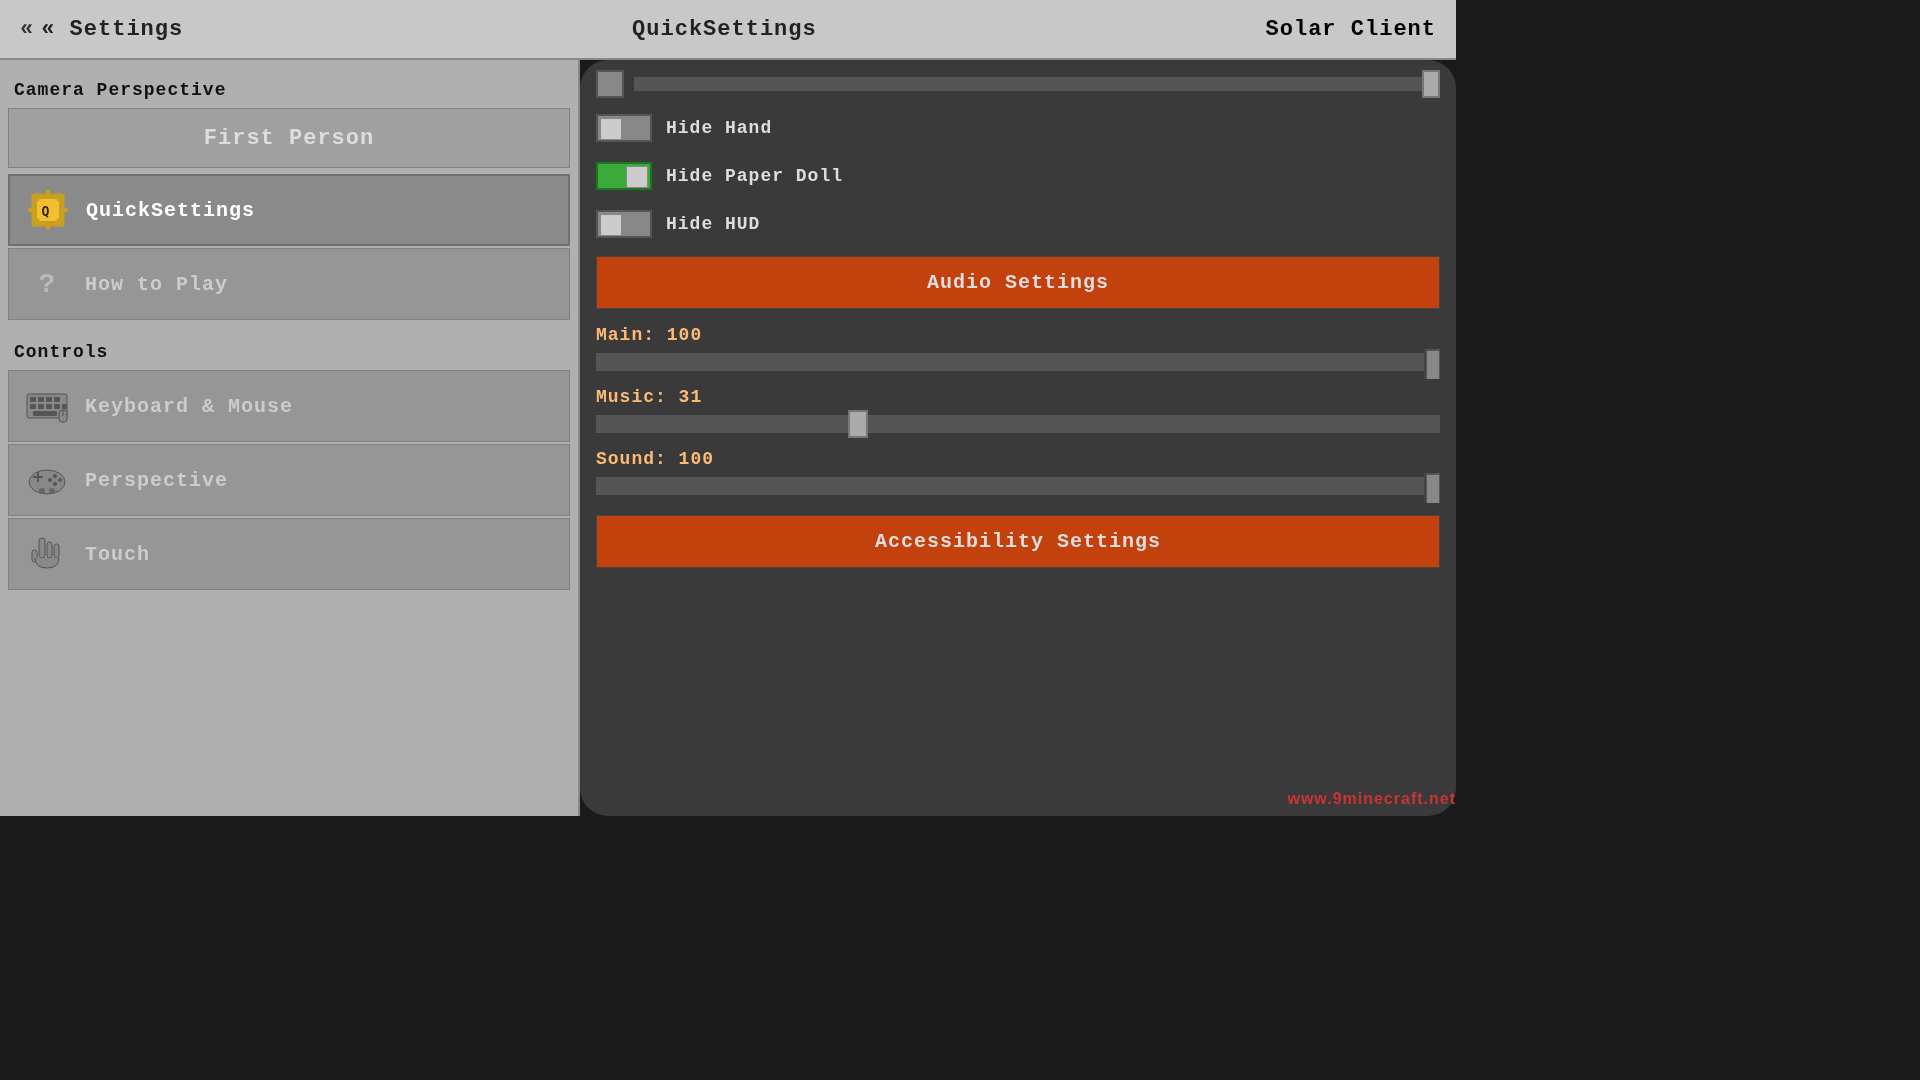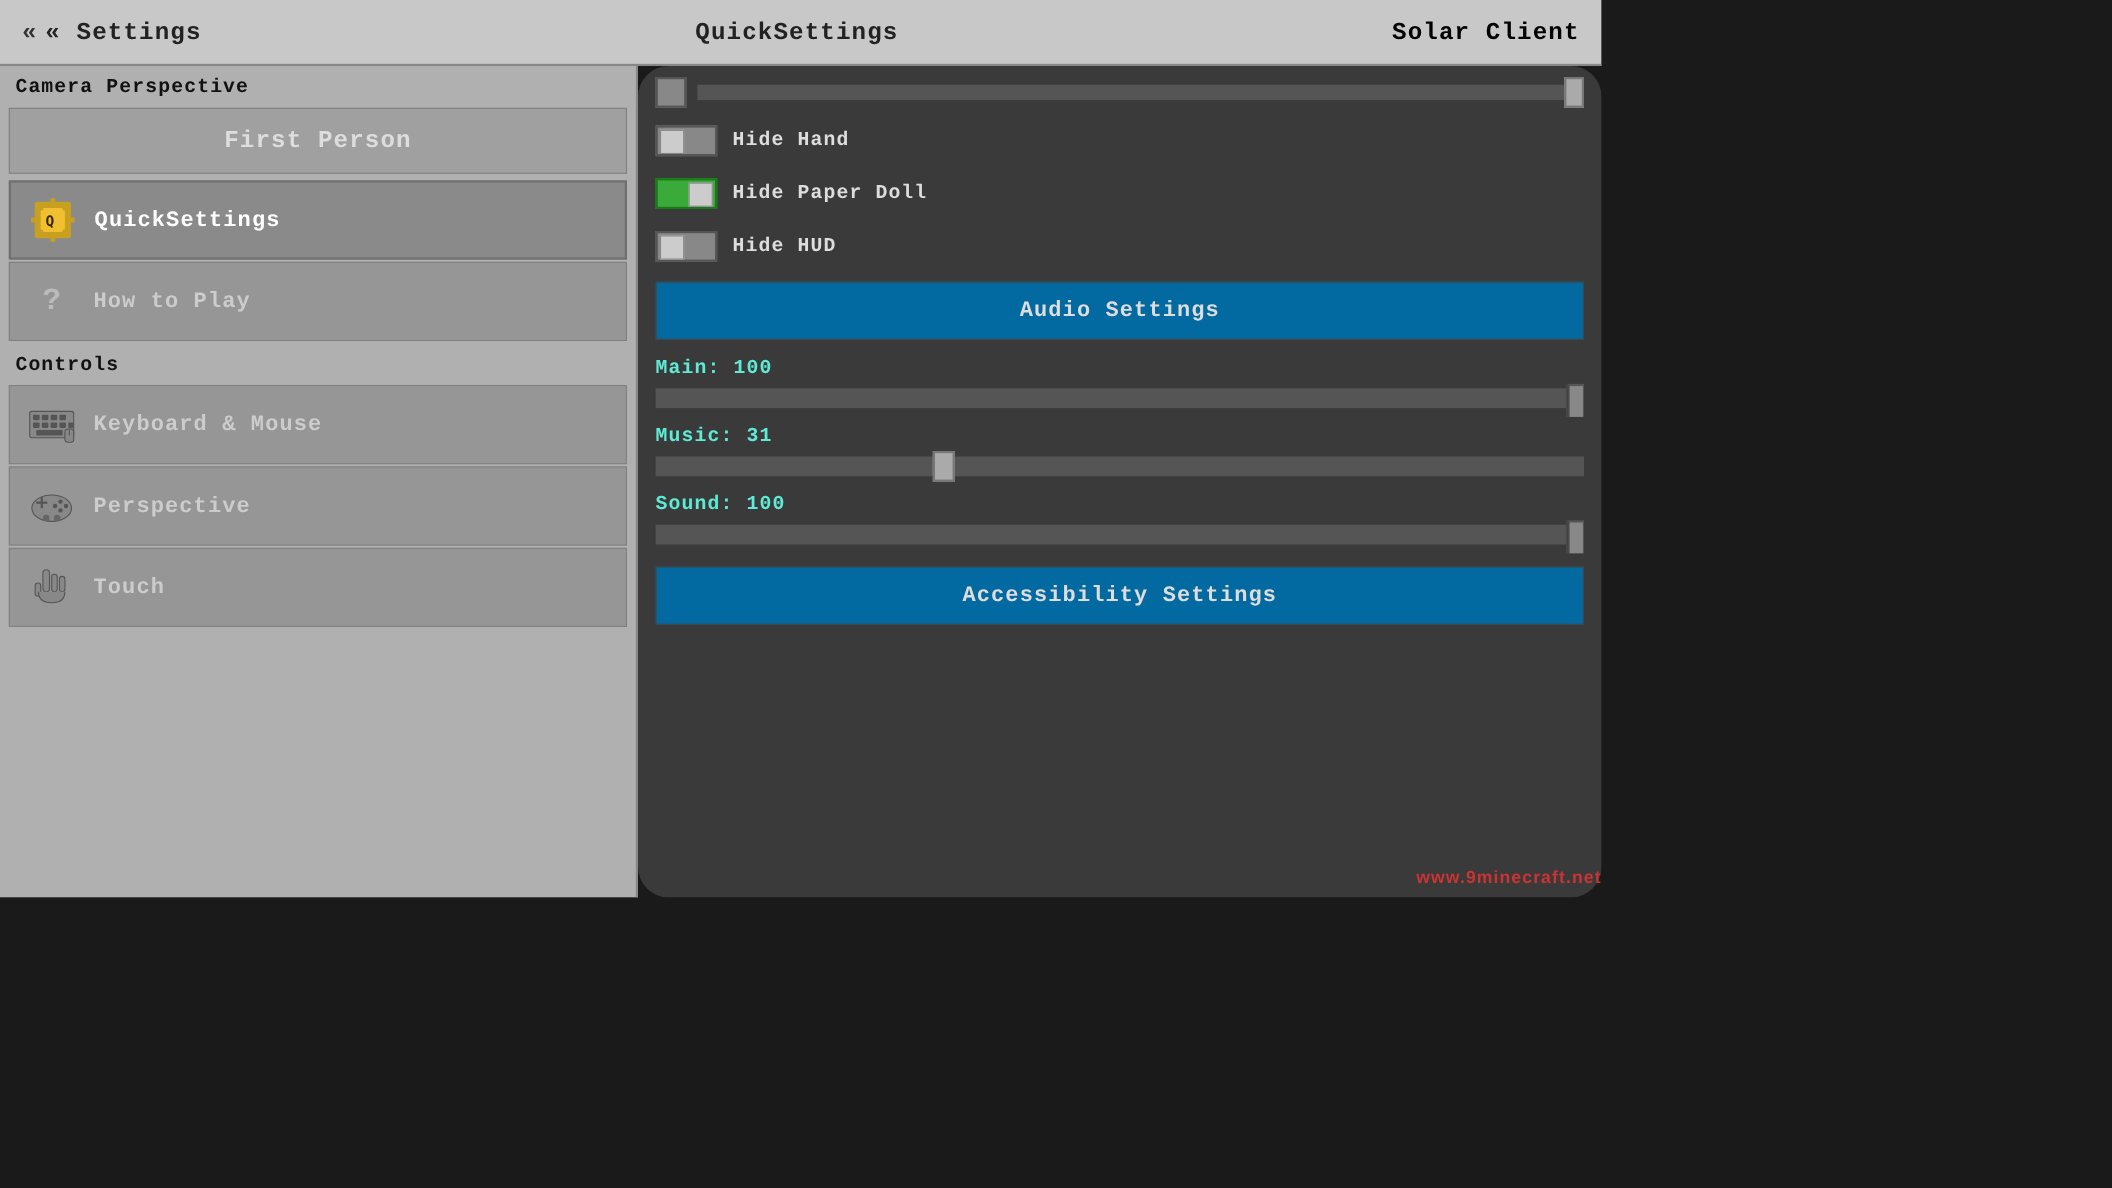--- a/index.html
+++ b/index.html
@@ -66,21 +66,21 @@
     
     .left-panel {
       width: 580px;
       background: #b0b0b0;
       border-right: 2px solid #888;
       padding: 0;
       overflow-y: auto;
     }
 
     .section-header {
-      padding: 10px 14px 6px 14px;
+      padding: 20px 14px 6px 14px;
       font-size: 18px;
       color: #111;
       font-weight: bold;
       letter-spacing: 1px;
       background: #b0b0b0;
     }
 
     .menu-item {
       display: flex;
       align-items: center;
@@ -171,34 +171,34 @@
     .toggle-label {
       font-size: 18px;
       color: #ddd;
       font-weight: bold;
       letter-spacing: 1px;
     }
 
     .section-button {
       margin: 8px 16px;
       padding: 14px 0;
-      background: #0369a1;
+      background: #c2410c;
       text-align: center;
       font-size: 20px;
       color: #ddd;
       font-weight: bold;
       letter-spacing: 1px;
       border: 1px solid #444;
       cursor: pointer;
     }
 
     .audio-label {
       padding: 8px 16px 4px 16px;
       font-size: 18px;
-      color: #5eead4;
+      color: #fdba74;
       font-weight: bold;
       letter-spacing: 1px;
     }
 
     .slider-row {
       padding: 4px 16px 8px 16px;
       display: flex;
       align-items: center;
       position: relative;
     }

